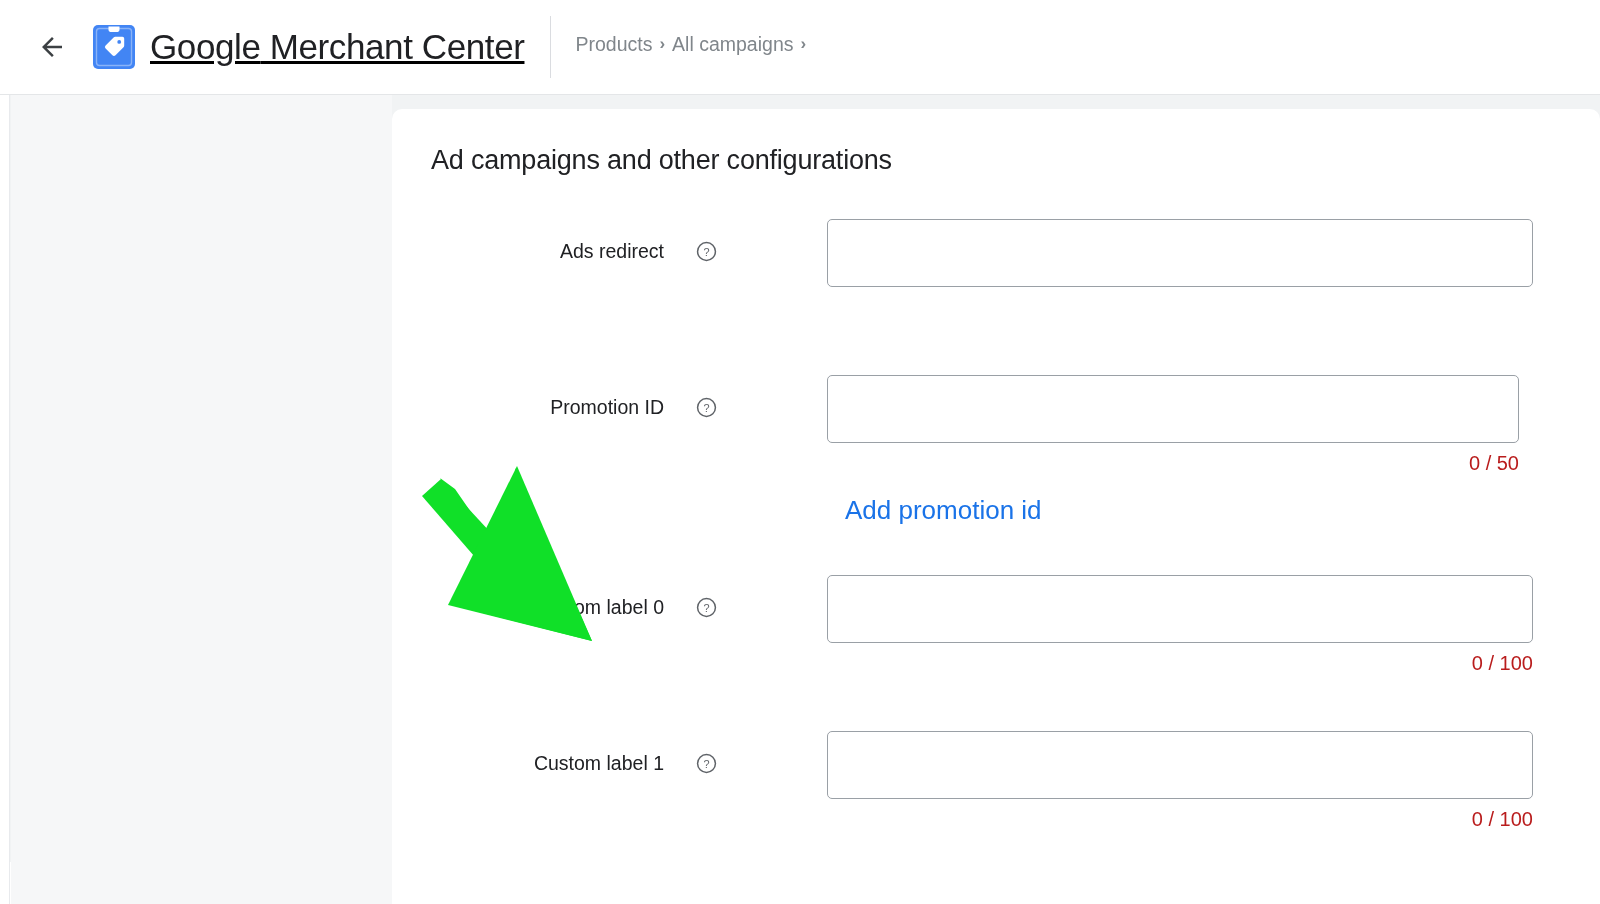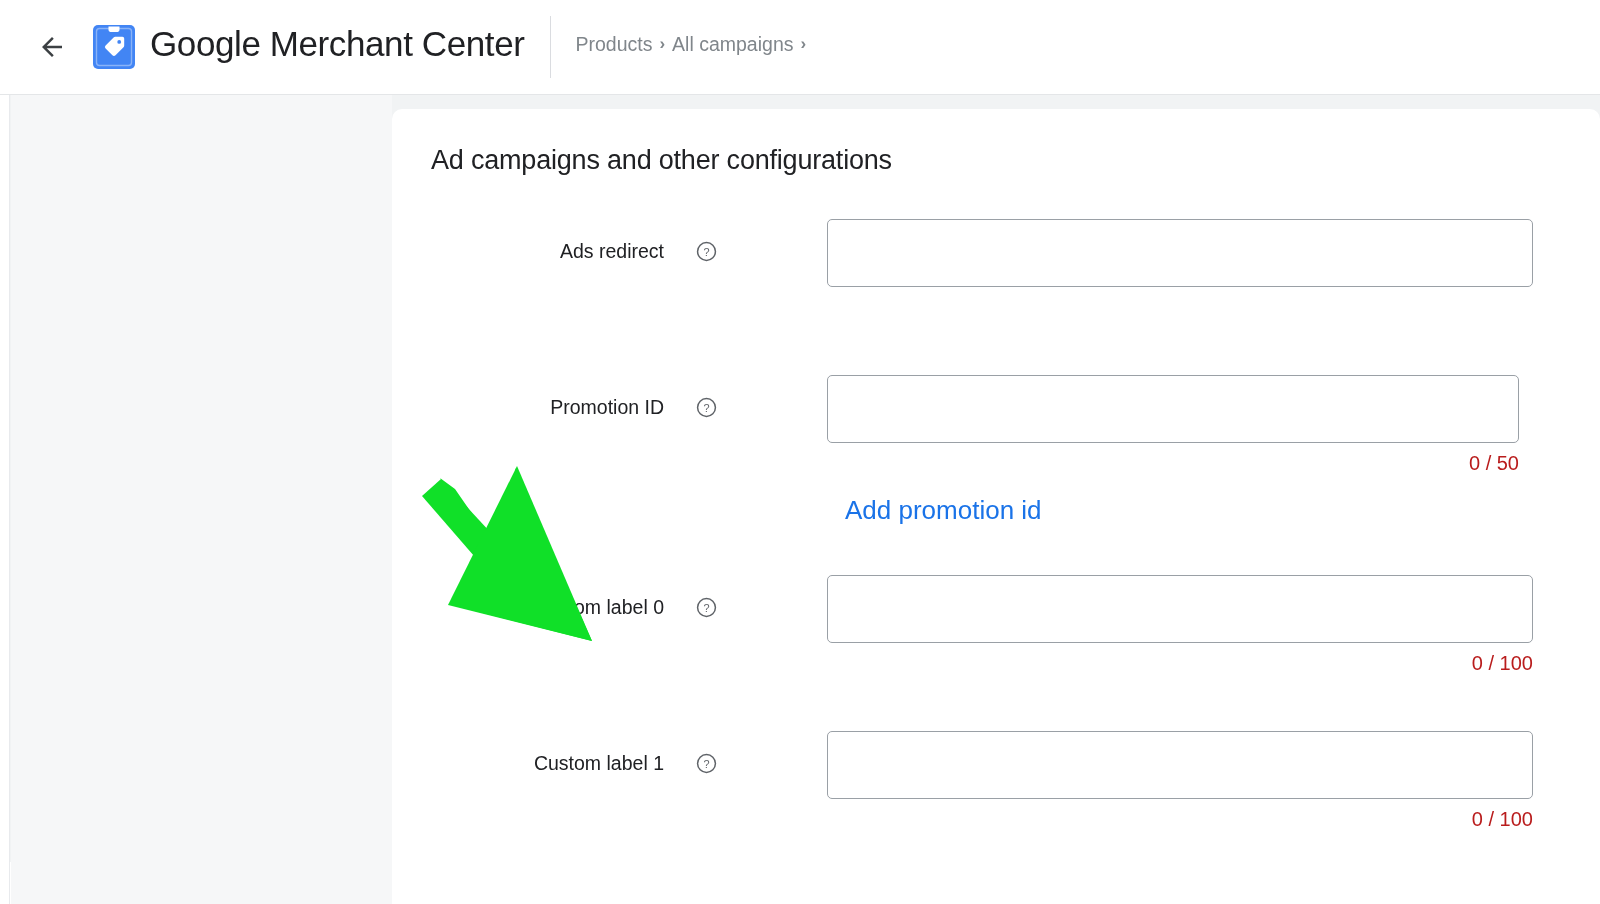--- a/index.html
+++ b/index.html
@@ -31,21 +31,23 @@
     width: 48px; height: 48px;
     margin-left: 28px;
     display: flex; align-items: center; justify-content: center;
     border-radius: 50%;
     cursor: pointer;
     flex: 0 0 auto;
   }
   .logo-wrap {
     margin-left: 16px;
     display: flex;
-    flex: 0 0 auto;
+    align-items: center;
+    flex: 0 0 auto;
+    text-decoration: underline;
   }
   .logo-mark {
     width: 44px; height: 46px;
     position: relative;
     flex: 0 0 auto;
   }
   .brand-text {
     margin-left: 14px;
     font-size: 35px;
     color: #202124;

